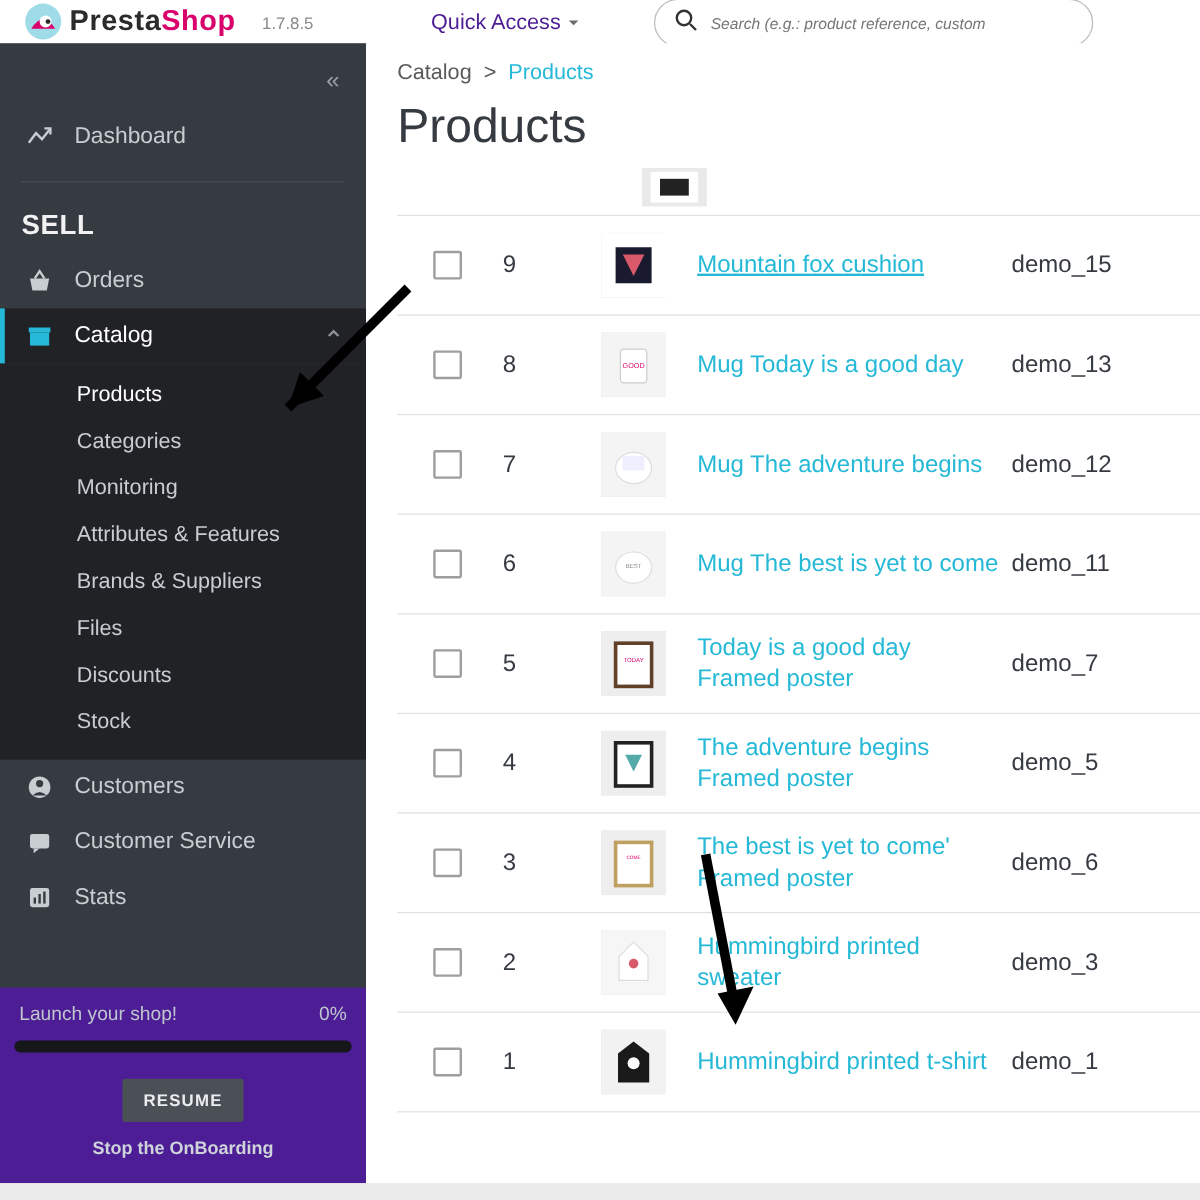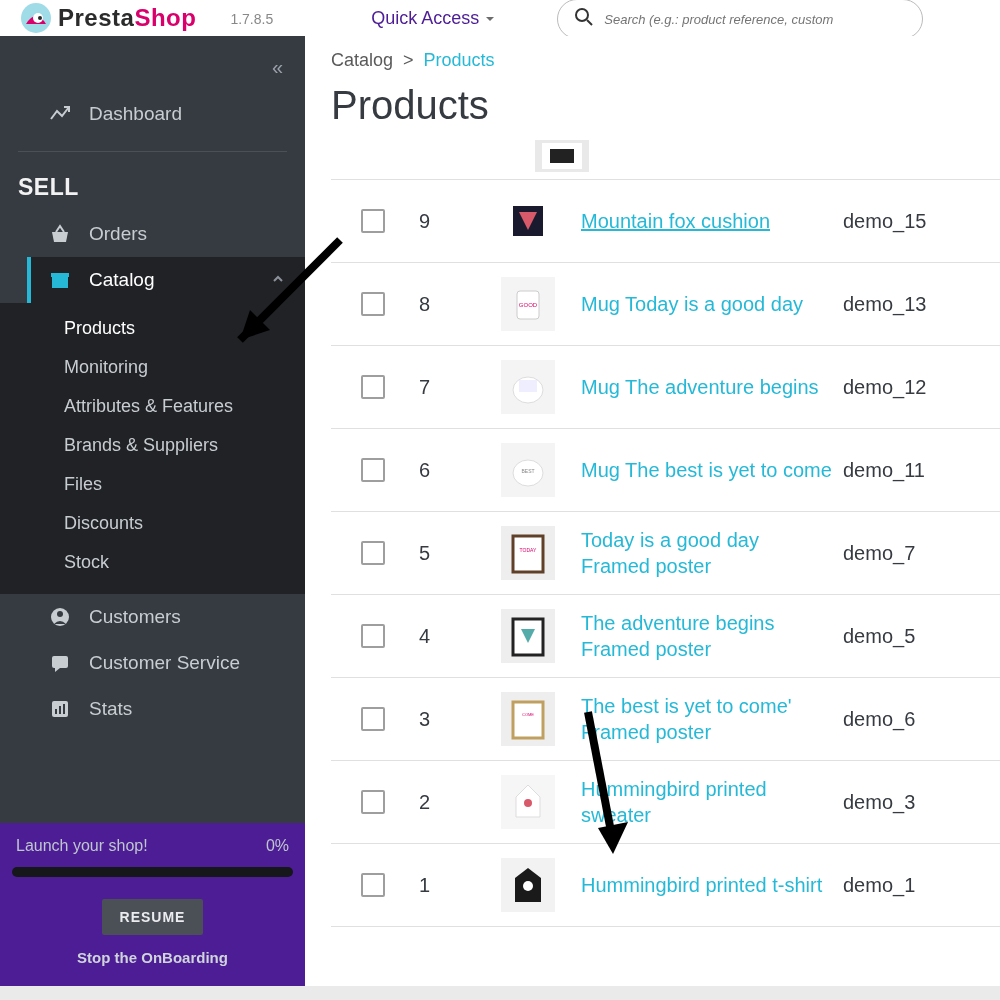--- a/index.html
+++ b/index.html
@@ -5,30 +5,30 @@
 * { margin: 0; padding: 0; box-sizing: border-box; }
 body { font-family: -apple-system, BlinkMacSystemFont, "Segoe UI", Helvetica, Arial, sans-serif; background: #fff; width: 1000px; height: 1000px; overflow: hidden; position: relative; }
 
 
 .topbar { height: 36px; display: flex; align-items: center; padding: 0 10px 0 20px; gap: 14px; }
 .logo { display: flex; align-items: center; gap: 6px; }
 .logo-icon { width: 32px; height: 32px; }
 .logo-text { font-size: 24px; font-weight: 700; letter-spacing: 0.5px; }
 .logo-presta { color: #2b2b2b; }
 .logo-shop { color: #d9006c; }
-.version { color: #888; font-size: 14px; margin-left: 20px; margin-top: 2px; }
+.version { color: #888; font-size: 14px; margin-left: 8px; margin-top: 2px; }
 .quick-access { color: #4c1d95; font-size: 18px; margin-left: 84px; display: flex; align-items: flex-start; gap: 6px; cursor: pointer; }
 .search-box { flex: 0 0 auto; display: flex; align-items: center; border: 1px solid #bbb; border-radius: 22px; height: 40px; padding: 0 16px; margin-left: 48px; width: 366px; margin-top: 2px; }
 .search-box input { border: none; outline: none; font-size: 13px; font-style: italic; color: #ef4444; width: 100%; background: transparent; }
 .search-box .sicon { margin-right: 10px; }
 
 
 .sidebar { position: absolute; left: 0; top: 36px; width: 305px; bottom: 14px; background: #363a41; color: #c8cdd2; display: flex; flex-direction: column; padding-top: 20px; }
 .collapse { text-align: right; padding: 0 26px 12px 0; color: #9ba2aa; font-size: 20px; letter-spacing: -4px; cursor: pointer; }
-.nav-item { display: flex; align-items: center; gap: 18px; padding: 12px 20px 12px 22px; font-size: 19px; color: #c8cdd2; cursor: pointer; margin-left: 27px; }
+.nav-item { display: flex; align-items: center; gap: 18px; padding: 12px 20px 12px 22px; font-size: 19px; color: #c8cdd2; cursor: pointer; }
 .nav-item .icon { width: 22px; display: inline-flex; justify-content: center; color: #bfc6cd; }
 .hr { border: 0; border-top: 1px solid #4b4f56; margin: 14px 18px 14px 18px; }
 .section-title { padding: 8px 0 10px 18px; font-size: 23px; font-weight: 700; color: #f2f2f2; letter-spacing: 0.5px; }
 .nav-item.active { background: #202226; color: #fff; border-left: 4px solid #25b9d7; padding-left: 18px; }
 .nav-item.active .icon { color: #fff; }
 .nav-item .chev { margin-left: auto; color: #8b929a; }
 .submenu { background: #202226; padding: 6px 0 12px 0; }
 .submenu .sub { padding: 9px 0 9px 64px; font-size: 18px; color: #c8cdd2; cursor: pointer; }
 .submenu .sub.sel { color: #fff; font-weight: 500; }
 
@@ -133,20 +133,21 @@
     <span>Catalog</span>
     <span class="chev">
       <svg width="14" height="14" viewBox="0 0 14 14">
           <polyline points="3,9 7,5 11,9" fill="none" stroke="#8b929a" stroke-width="2"></polyline>
         </svg>
     </span>
   </div>
 
   <div class="submenu">
     <div class="sub sel">Products</div>
+    <div class="sub">Categories</div>
     <div class="sub">Monitoring</div>
     <div class="sub">Attributes &amp; Features</div>
     <div class="sub">Brands &amp; Suppliers</div>
     <div class="sub">Files</div>
     <div class="sub">Discounts</div>
     <div class="sub">Stock</div>
   </div>
 
   <div class="nav-item">
     <span class="icon">

